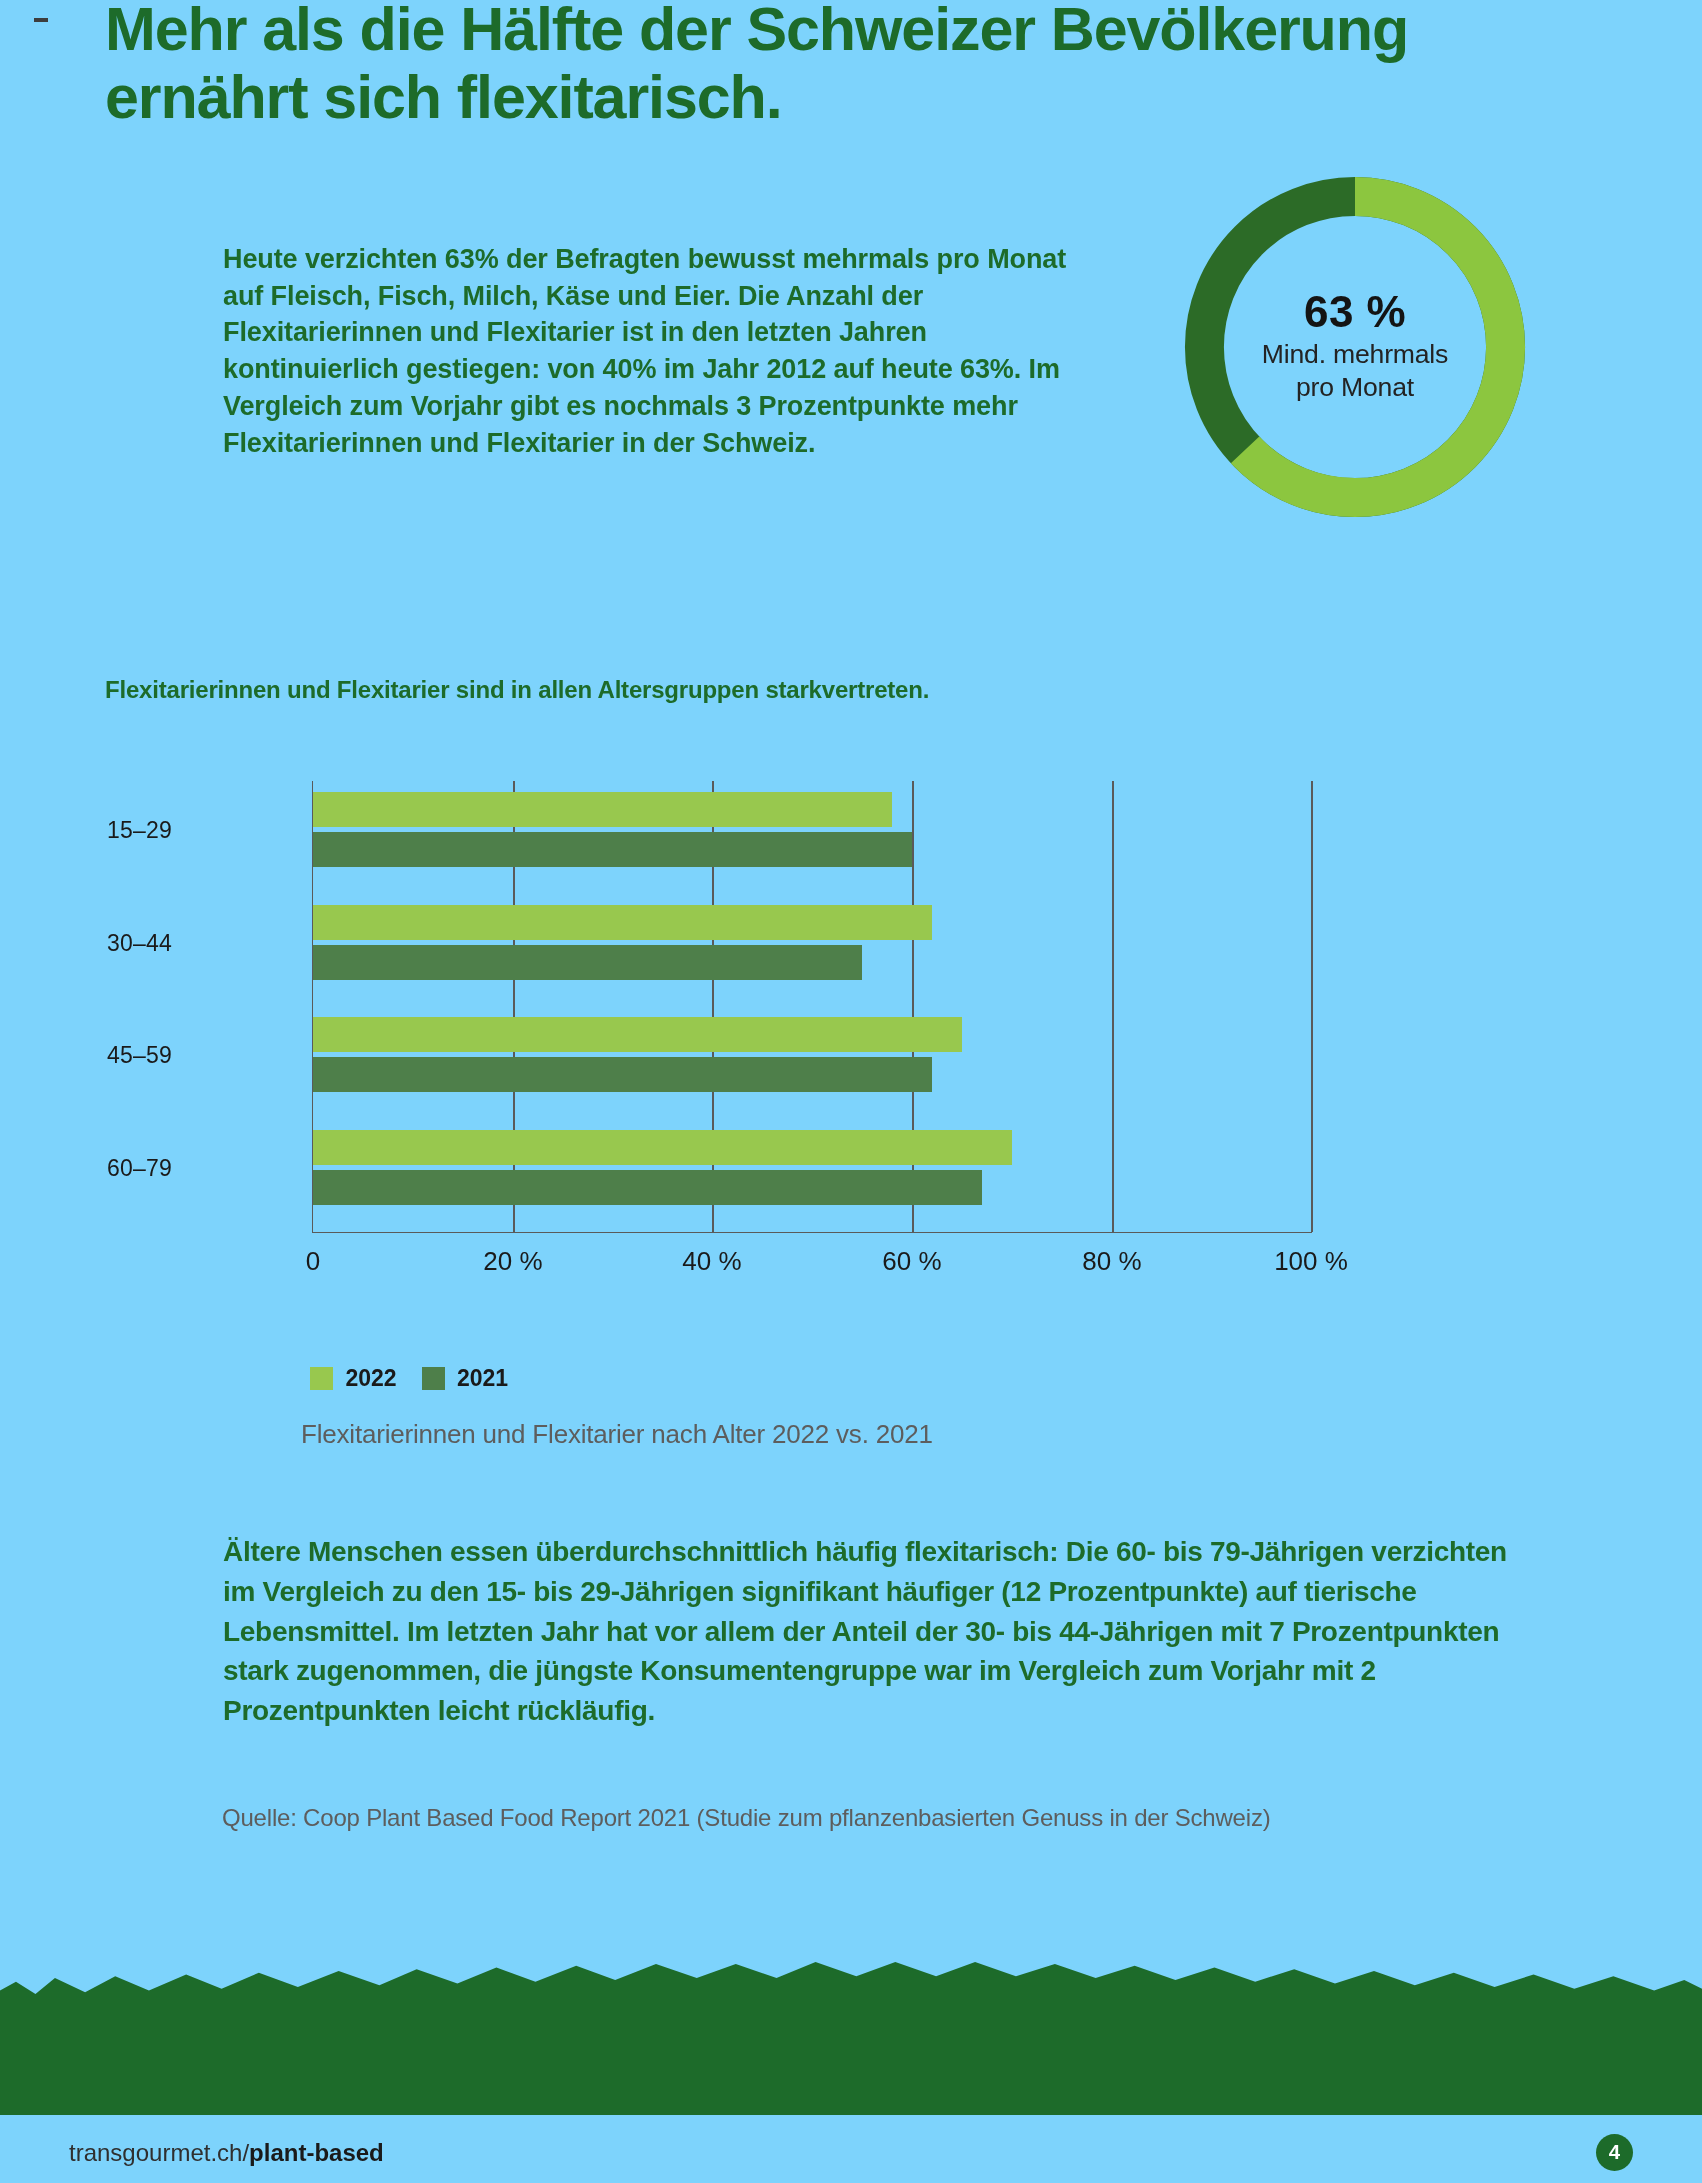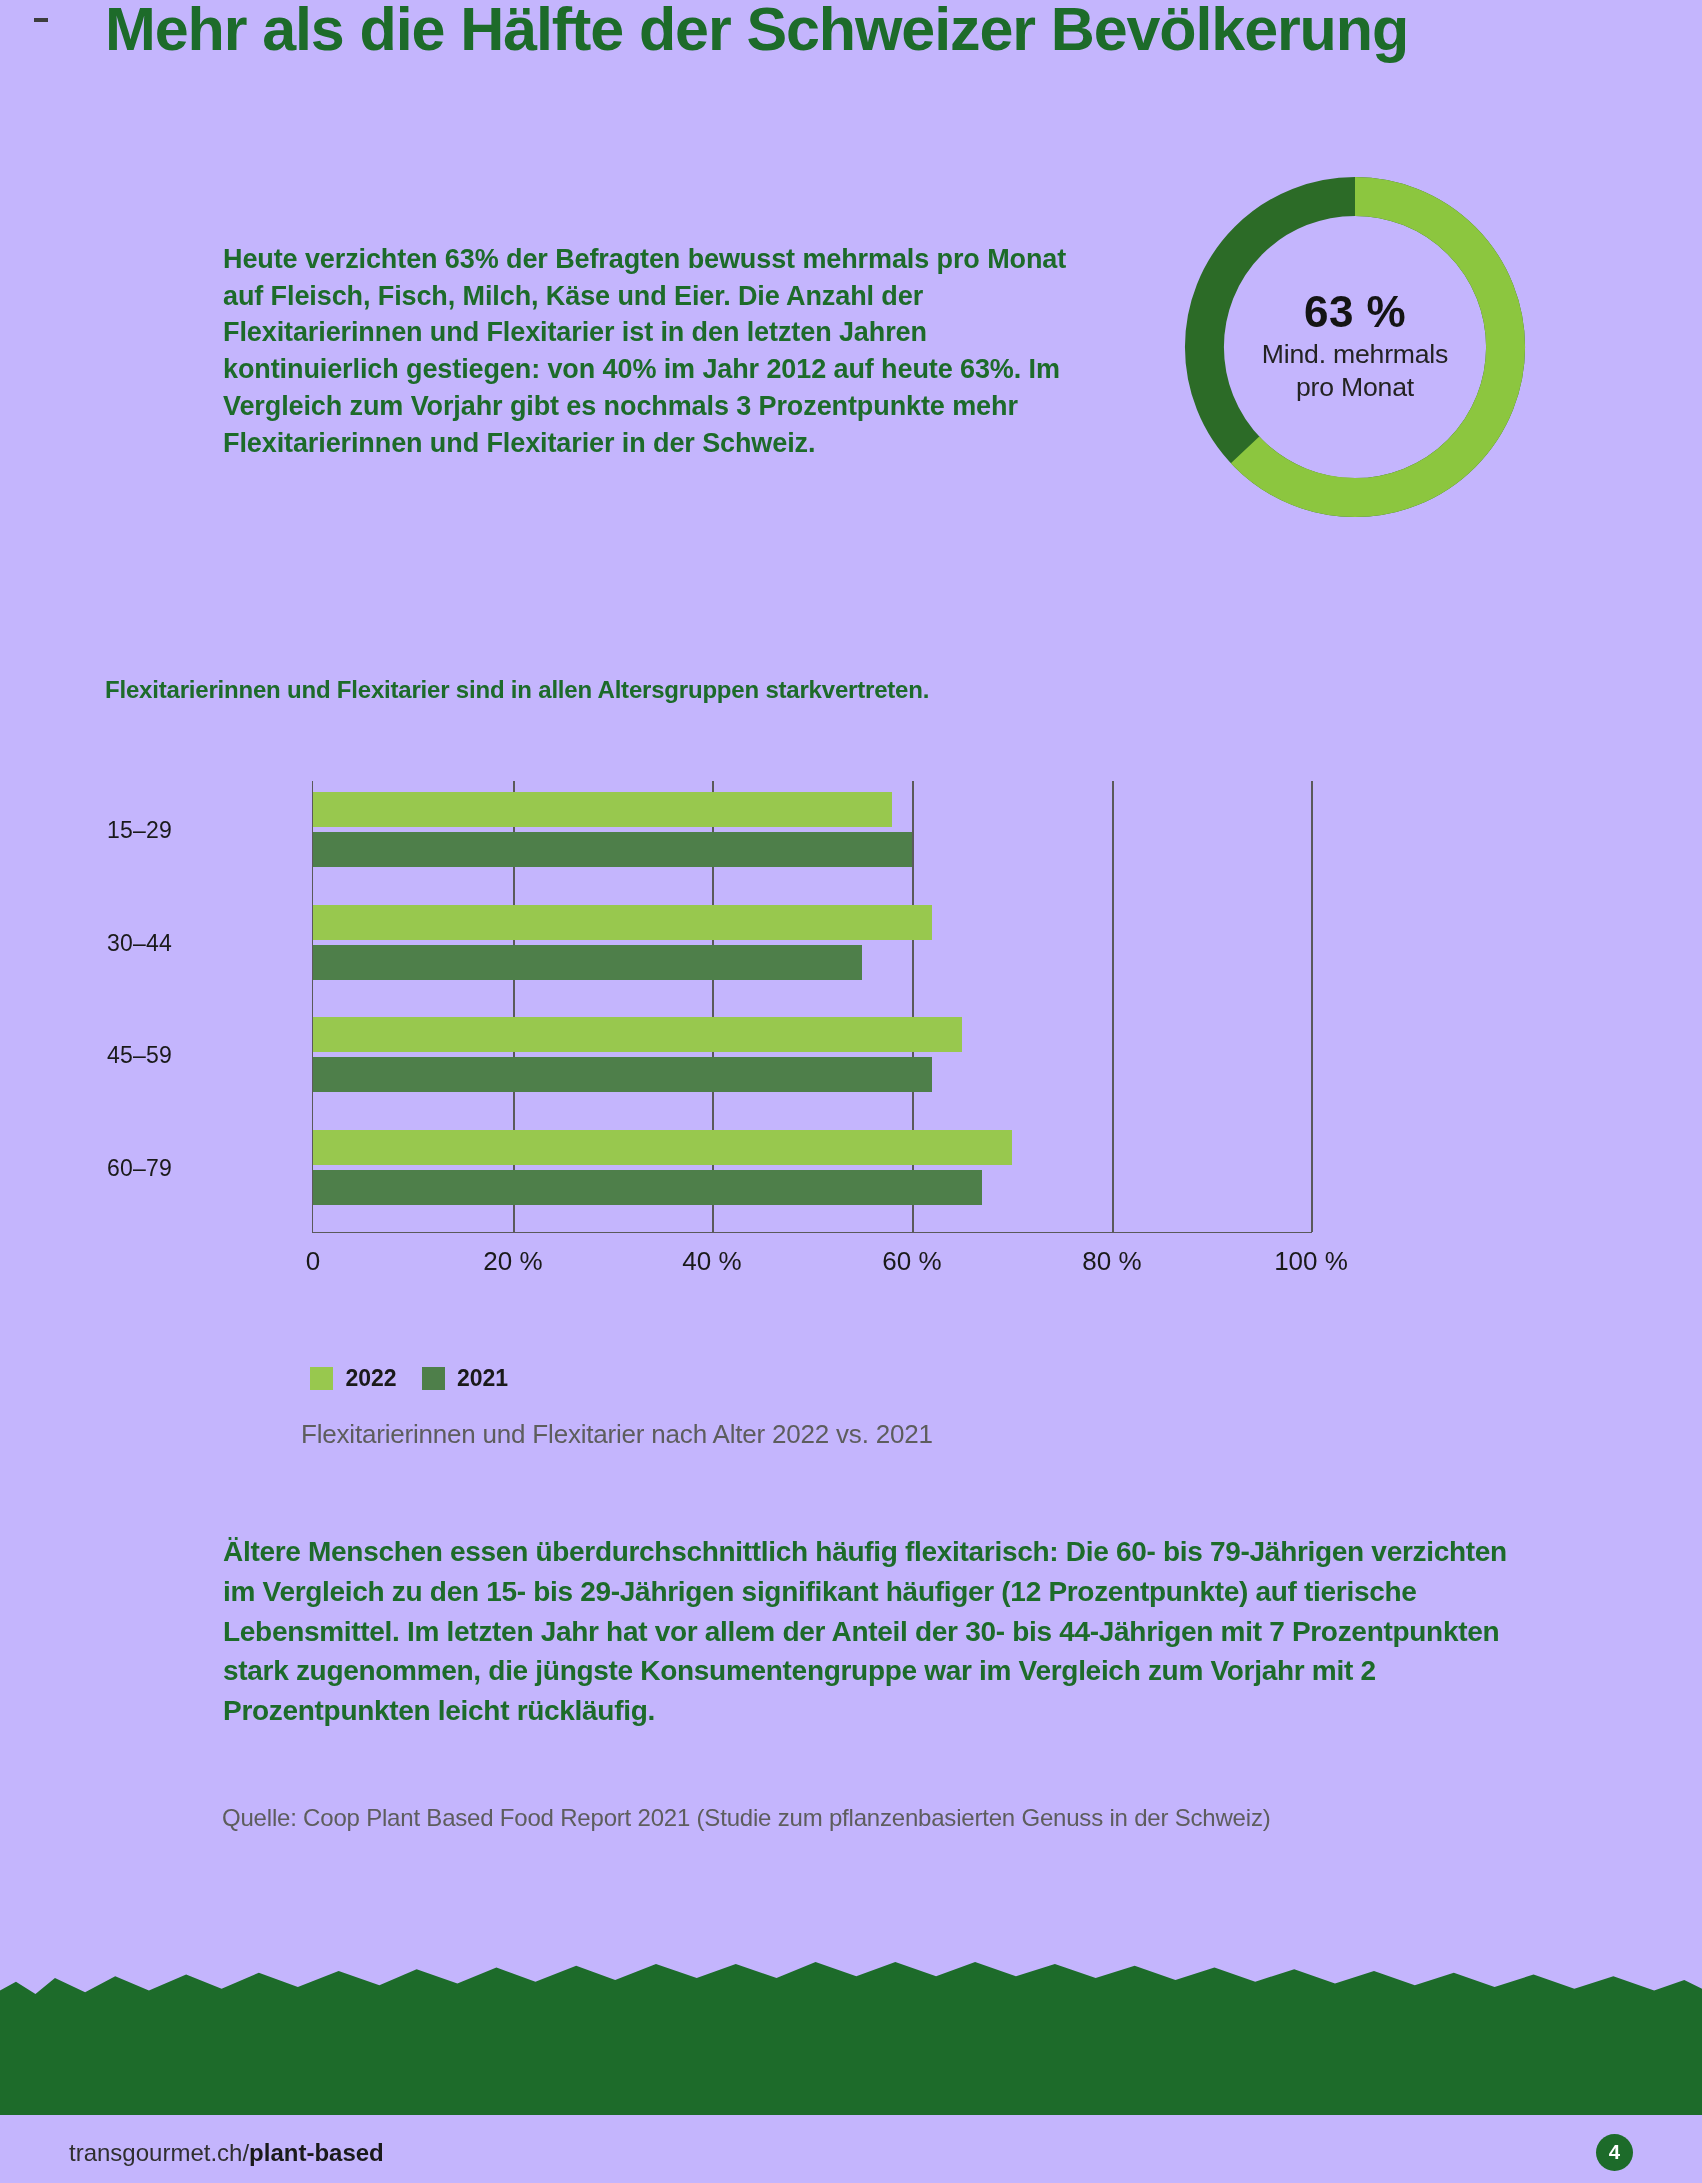--- a/index.html
+++ b/index.html
@@ -10,21 +10,21 @@
     height: 2184px;
     background: #ffffff;
     font-family: "Liberation Sans", sans-serif;
     overflow: hidden;
   }
 
   #page {
     position: relative;
     width: 1702px;
     height: 2184px;
-    background: #c4b5fd;
+    background: #7dd3fc;
   }
 
   
   .crop-mark {
     position: absolute;
     left: 34px;
     top: 17.7px;
     width: 14px;
     height: 4.4px;
     background: #3d3d3d;
@@ -257,20 +257,21 @@
 </style>
 </head>
 <body>
 
 <div id="page">
 
   <div class="crop-mark"></div>
 
   <h1 class="headline">
     <span class="l1">Mehr als die Hälfte der Schweizer Bevölkerung</span>
+    <span class="l2">ernährt sich flexitarisch.</span>
   </h1>
 
   <p class="intro">Heute verzichten 63% der Befragten bewusst mehrmals pro Monat auf Fleisch, Fisch, Milch, Käse und Eier. Die Anzahl der Flexitarierinnen und Flexitarier ist in den letzten Jahren kontinuierlich gestiegen: von 40% im Jahr 2012 auf heute 63%. Im Vergleich zum Vorjahr gibt es nochmals 3 Prozentpunkte mehr Flexitarierinnen und Flexitarier in der Schweiz.</p>
 
   <div class="donut-wrap">
     <svg class="donut-svg" viewBox="0 0 420 420">
 
       <circle cx="210" cy="210" r="170" fill="none" stroke="#2c6b27" stroke-width="44"></circle>
 
       <circle id="donut-value-arc" cx="210" cy="210" r="170" fill="none" stroke="#8cc63f" stroke-width="44" stroke-dasharray="672.9291463989337 395.21235582159596" transform="rotate(-90 210 210)"></circle>

